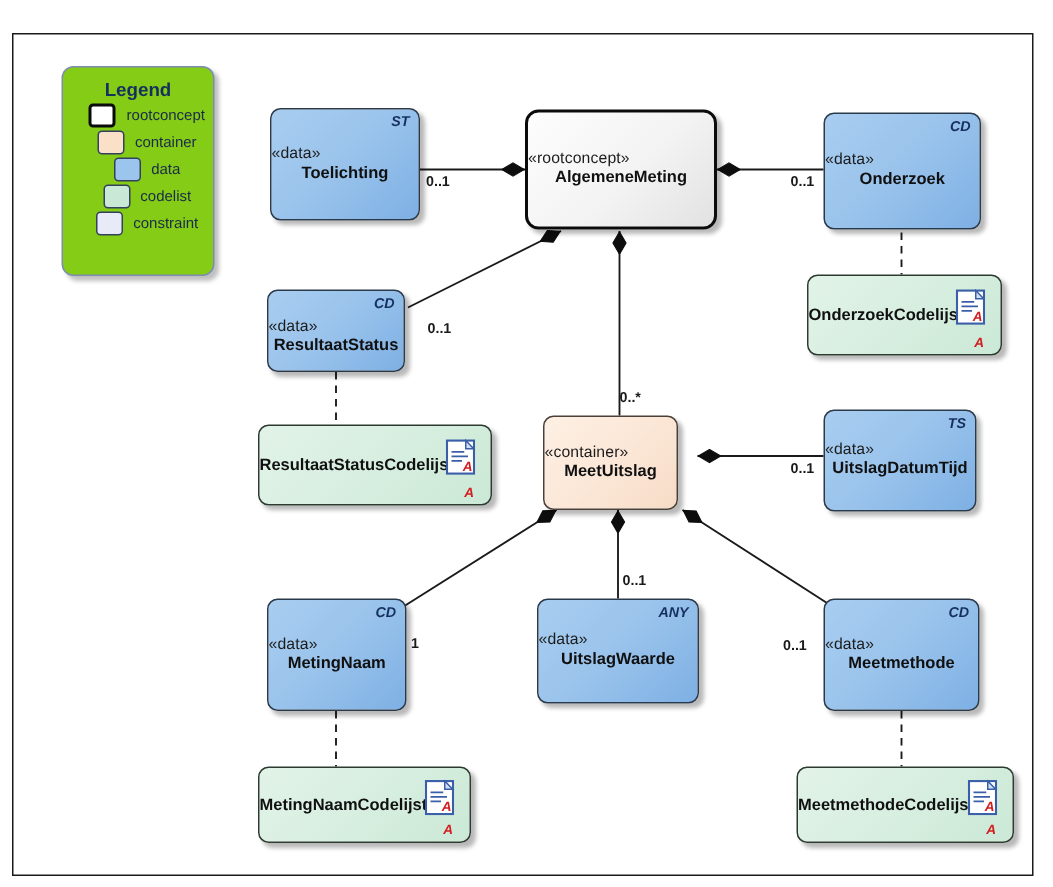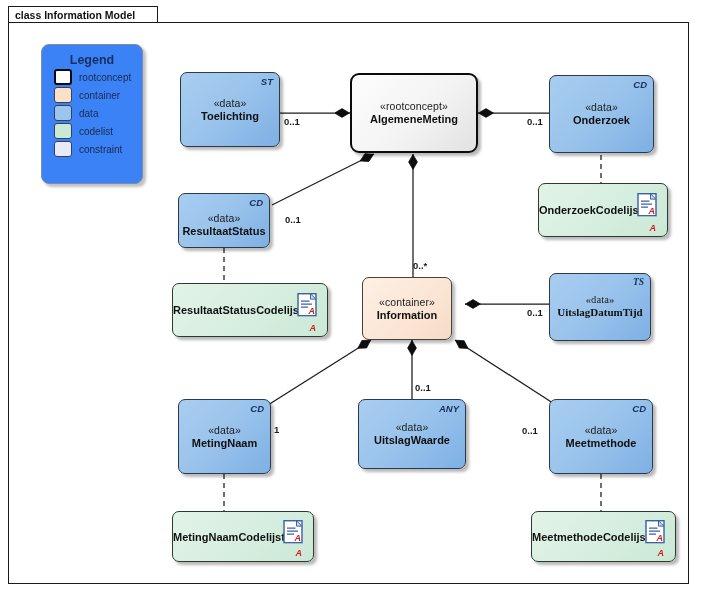--- a/index.html
+++ b/index.html
@@ -12,59 +12,56 @@
              box-sizing:border-box;padding:1px 22px 0 6px;font-size:10.5px;color:#111;white-space:nowrap;line-height:15px;font-weight:600;}
   .frame-tab:after{content:"";position:absolute;right:-1px;top:-1px;width:18px;height:18px;background:#fff;
              border-left:1.4px solid #1a1a1a;transform:skewX(-28deg);transform-origin:bottom left;z-index:-1;}
 
   
   #links{position:absolute;left:0;top:0;width:702px;height:591px;pointer-events:none;}
 
   
   .node{position:absolute;box-sizing:border-box;border-radius:7px;
         box-shadow:3px 3px 3px rgba(0,0,0,0.28);}
-  .node .stereo{font-size:10.5px;color:#1b1b1b;text-align:center;letter-spacing:.1px;}
+  .node .stereo{font-size:10.5px;color:#1b1b1b;text-align:left;letter-spacing:.1px;}
   .node .nm{font-size:11px;font-weight:700;color:#101010;text-align:center;margin-top:1px;}
   .node .corner{position:absolute;right:6px;top:3px;font-size:9.5px;font-style:italic;font-weight:700;color:#16305e;}
 
   .n-data{background:linear-gradient(135deg,#a8cdf0 0%,#9bc4ec 45%,#7eb0e4 100%);border:1.3px solid #2b3a4a;}
   .n-root{background:linear-gradient(135deg,#fdfdfd 0%,#f3f3f3 55%,#e2e2e2 100%);border:2.6px solid #0b0b0b;border-radius:9px;}
   .n-container{background:linear-gradient(135deg,#fdf0e4 0%,#fbe6d6 55%,#f6dcc6 100%);border:1.3px solid #4a4038;}
   .n-codelist{background:linear-gradient(135deg,#e2f3e8 0%,#d6eedf 55%,#cbe8d6 100%);border:1.3px solid #2c3a30;}
 
   .node .center{position:absolute;left:0;right:0;top:50%;transform:translateY(-54%);}
   .codelist-label{position:absolute;left:0;right:34px;top:50%;transform:translateY(-50%);text-align:center;
                   font-size:11px;font-weight:700;color:#101010;}
   .doc-icon{position:absolute;right:10px;top:50%;transform:translateY(-72%);width:20px;height:24px;}
   .anchor-a{position:absolute;right:11px;bottom:3px;font-size:9px;font-weight:700;color:#d02020;font-style:italic;}
 
   
   .legend{position:absolute;left:41px;top:44px;width:100px;height:138px;border-radius:8px;
-          background:#3b82f6;border:1.2px solid #7e8cb2;box-shadow:3px 3px 3px rgba(0,0,0,0.25);}
+          background:#84cc16;border:1.2px solid #7e8cb2;box-shadow:3px 3px 3px rgba(0,0,0,0.25);}
   .legend-title{text-align:center;font-size:12.5px;font-weight:700;color:#16305e;margin-top:8px;}
-  .legend-row{display:flex;align-items:center;margin:2px 0 0 12px;}
+  .legend-row{display:flex;align-items:center;margin:2px 0 0 12px;justify-content:center;}
   .legend-swatch{width:18px;height:16px;border-radius:3px;border:1.2px solid #33415c;box-sizing:border-box;}
   .sw-rootconcept{background:#ffffff;border:2.2px solid #0b0b0b;}
   .sw-container{background:#fbe0c8;}
   .sw-data{background:#9cc5ee;}
   .sw-codelist{background:#c9e8d5;}
   .sw-constraint{background:#e8eaf8;}
   .legend-label{font-size:10px;color:#1b2a4a;margin-left:7px;white-space:nowrap;}
 
   
   .mult{position:absolute;font-size:9.5px;font-weight:700;color:#1a1a1a;white-space:nowrap;}
 </style>
 </head>
 <body>
 
 <div id="canvas">
 
-  <div class="frame-tab">
-    <span>class Information Model</span>
-  </div>
   <div class="frame"></div>
 
   <svg id="links" viewBox="0 0 702 591" xmlns="http://www.w3.org/2000/svg">
     <defs>
       <marker id="dia" markerWidth="16" markerHeight="10" refX="15.5" refY="5" orient="auto" markerUnits="userSpaceOnUse">
         <path d="M0,5 L7.5,0.6 L15,5 L7.5,9.4 Z" fill="#0d0d0d" stroke="#0d0d0d" stroke-width="0.7"></path>
       </marker>
     </defs>
     <g stroke="#1a1a1a" stroke-width="1.25" fill="none">
 
@@ -173,25 +170,25 @@
         <line x1="4" y1="14.5" x2="11" y2="14.5"></line>
       </g>
       <text x="11.5" y="21" font-size="9" font-weight="bold" font-style="italic" fill="#d02020" font-family="Liberation Sans, sans-serif">A</text>
     </svg>
     <span class="anchor-a">A</span>
   </div>
 
   <div class="node n-container" style="left:362px;top:277px;width:90px;height:63px;">
     <div class="center">
       <div class="stereo">«container»</div>
-      <div class="nm">Information</div>
-    </div>
-  </div>
-
-  <div class="node n-data" style="left:549px;top:273px;width:102px;height:68px;font-family:Liberation Serif, serif;">
+      <div class="nm">MeetUitslag</div>
+    </div>
+  </div>
+
+  <div class="node n-data" style="left:549px;top:273px;width:102px;height:68px;">
     <span class="corner">TS</span>
     <div class="center">
       <div class="stereo">«data»</div>
       <div class="nm">UitslagDatumTijd</div>
     </div>
   </div>
 
   <div class="node n-data" style="left:178px;top:399px;width:93px;height:75px;">
     <span class="corner">CD</span>
     <div class="center">

